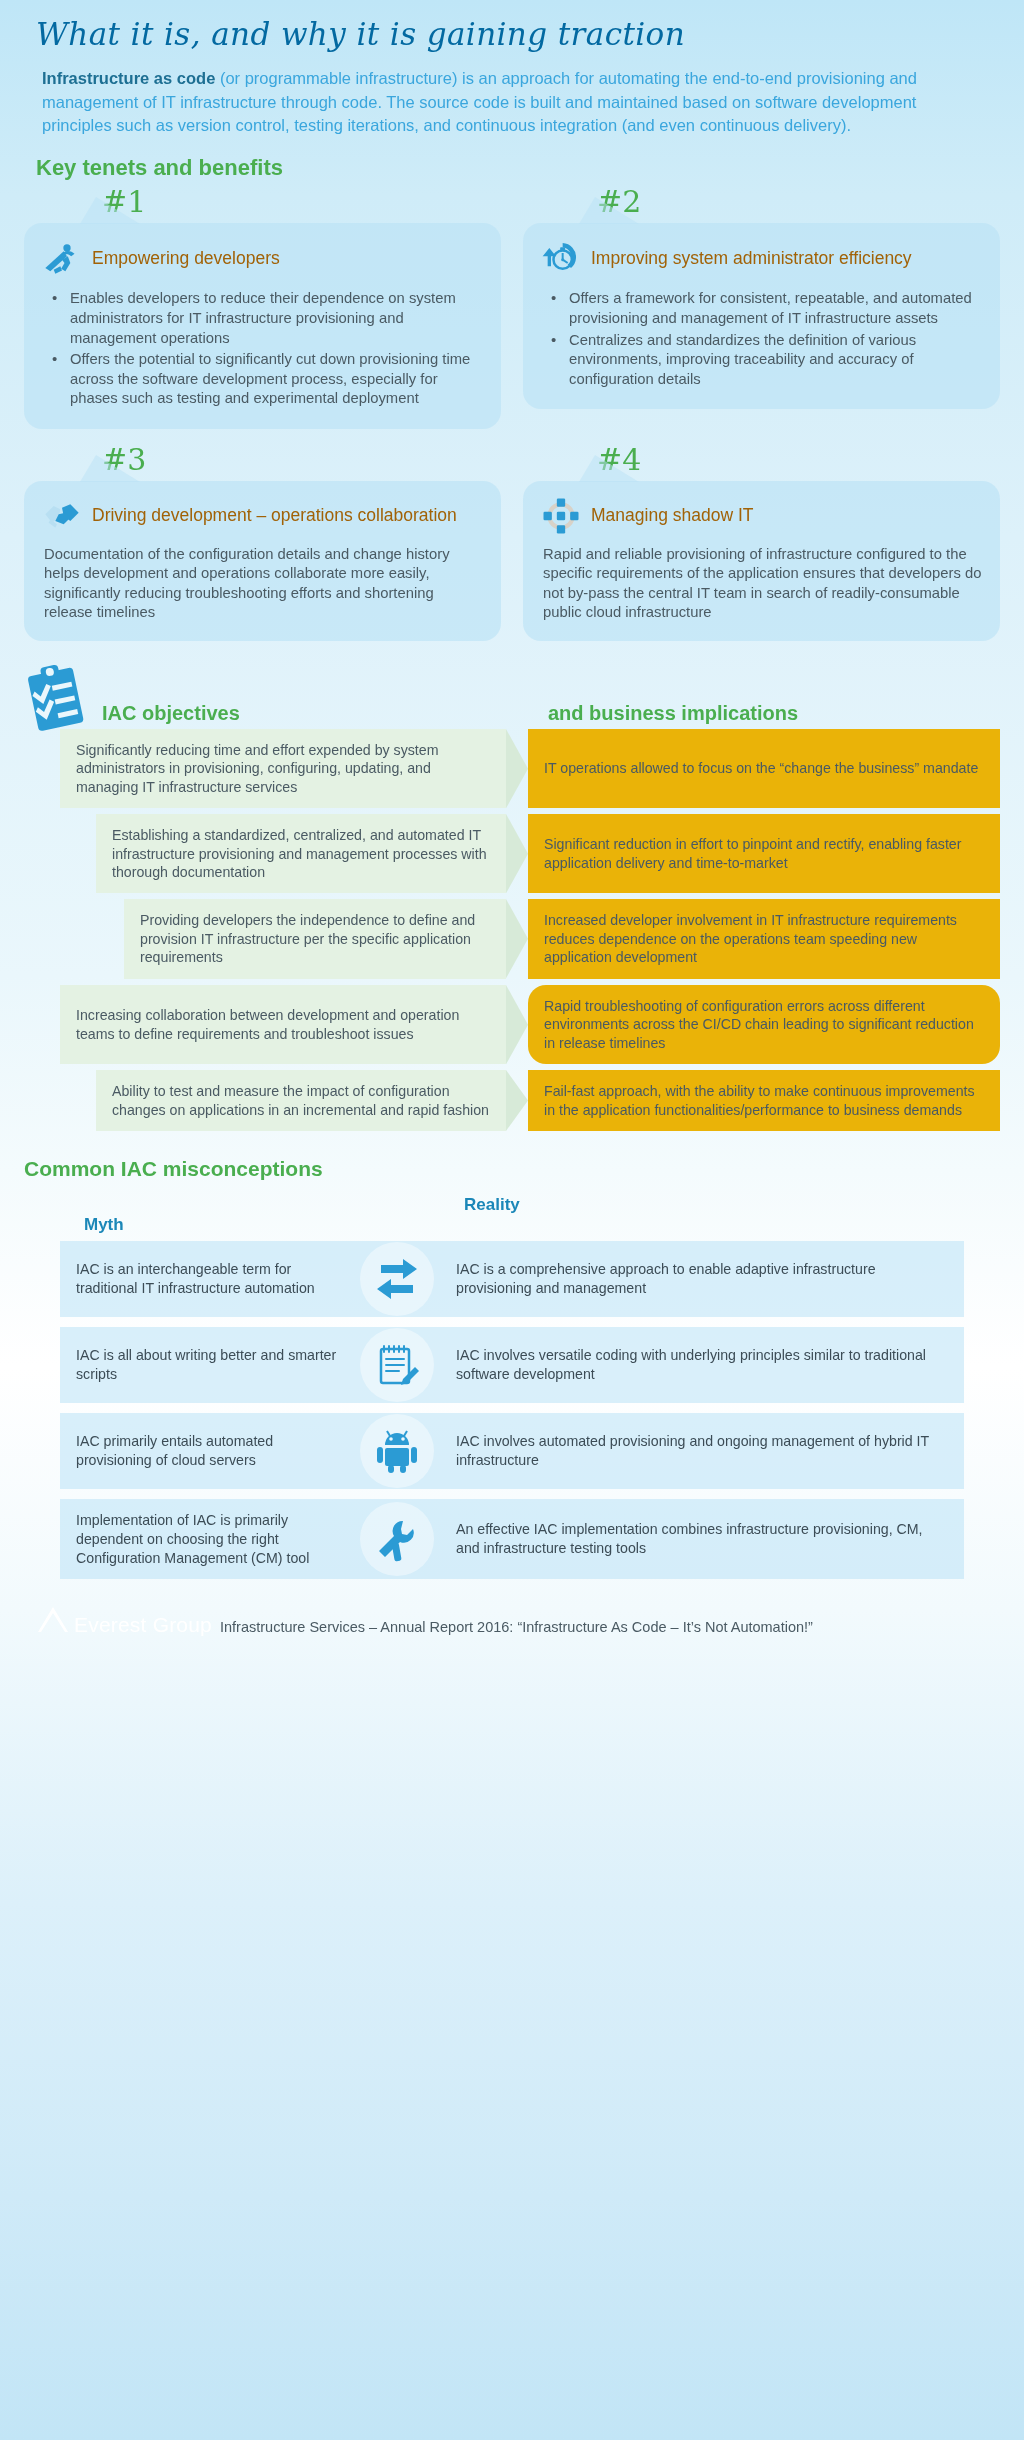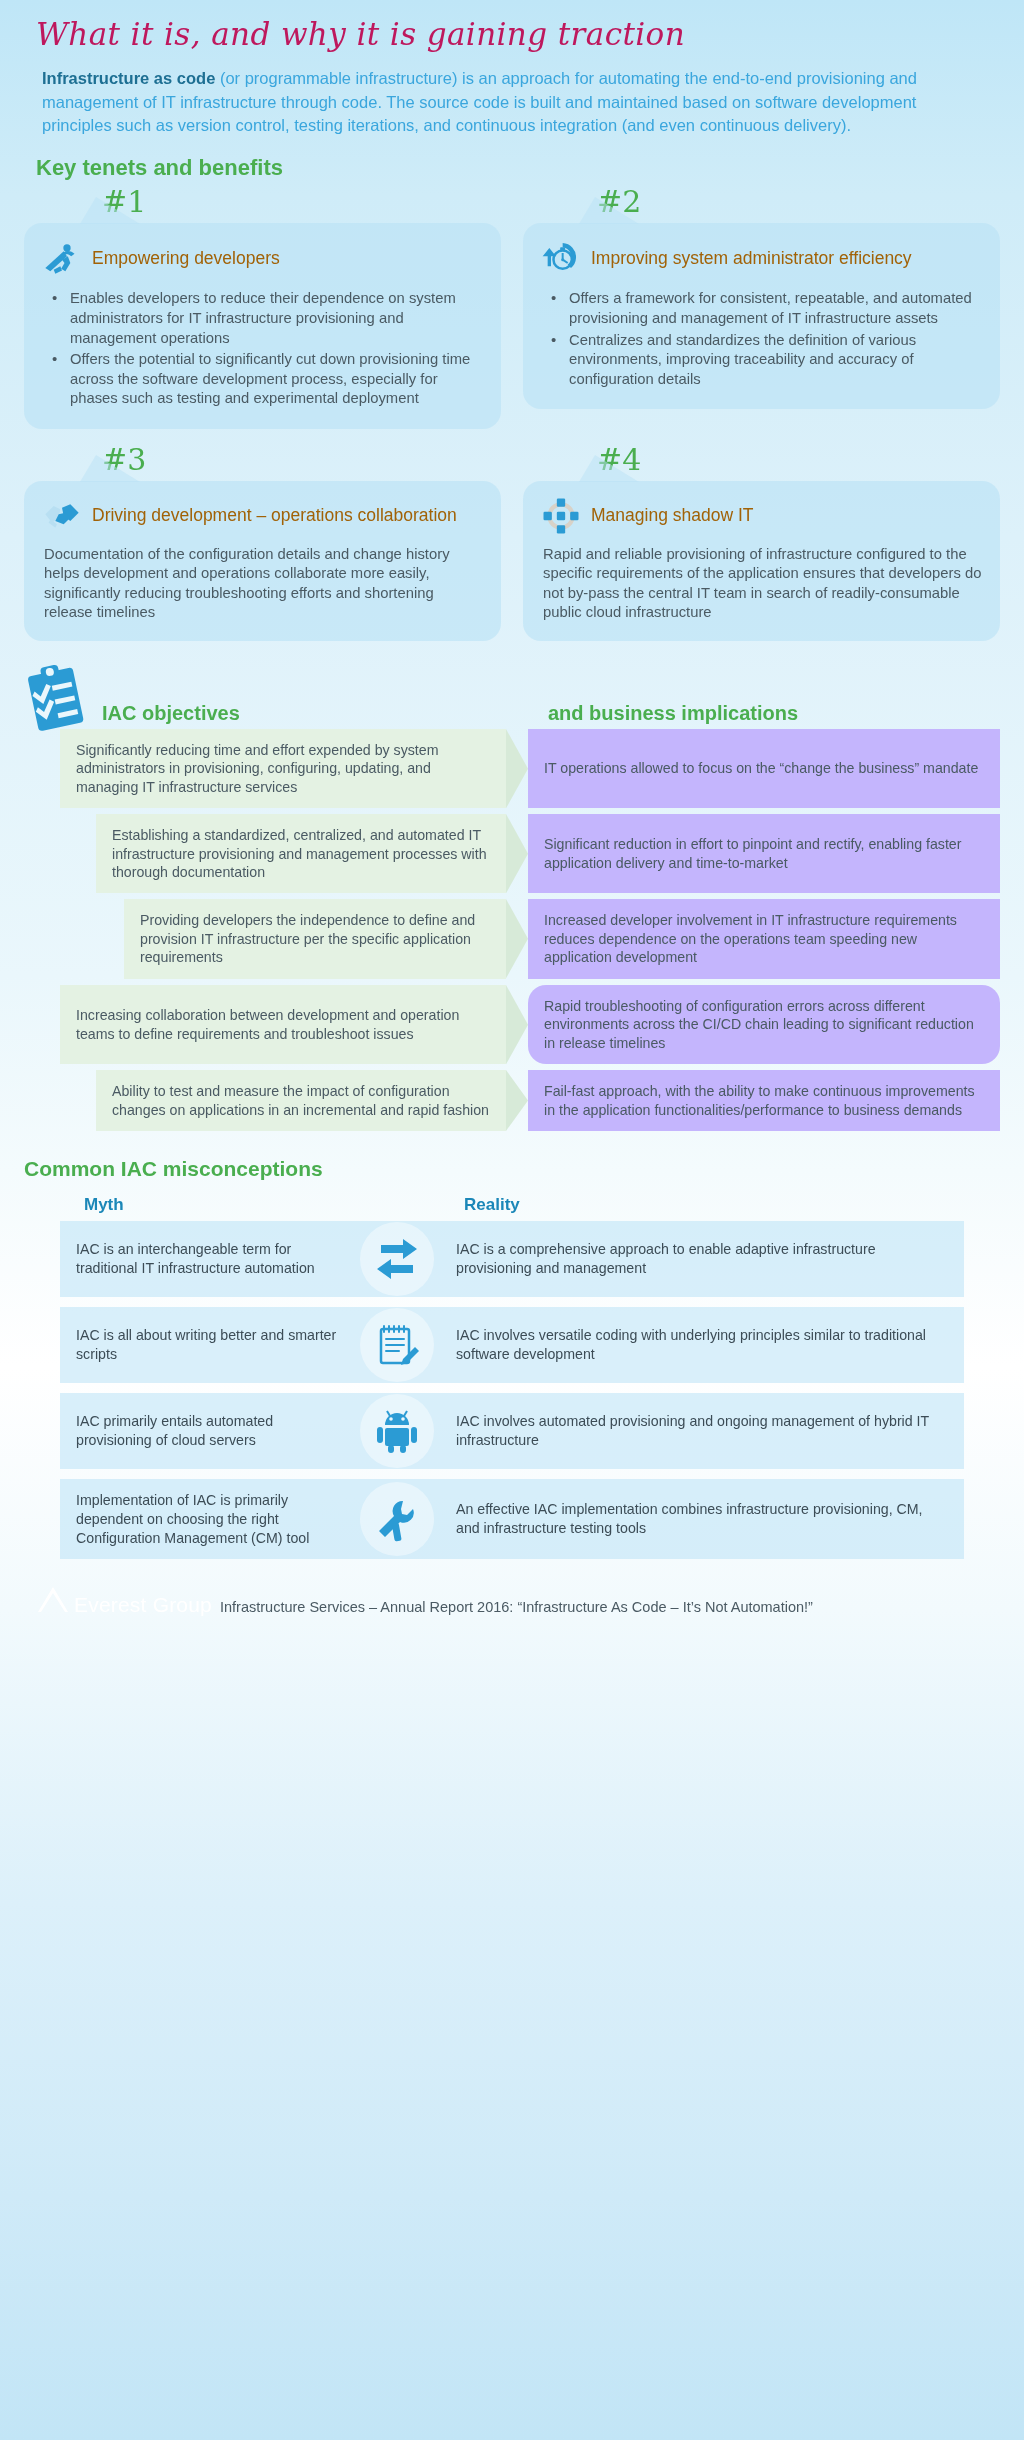--- a/index.html
+++ b/index.html
@@ -23,21 +23,21 @@
   .hdr h1 {
     font-size: 49px;
     font-weight: bold;
     color: #4aae4f;
     letter-spacing: -0.5px;
     line-height: 1.06;
     text-shadow: 0 1px 0 rgba(255,255,255,.5);
   }
   .hdr h2 {
     font-size: 31px;
-    color: #be185d;
+    color: #0369a1;
     font-style: italic;
     font-weight: normal;
     line-height: 1.2;
     margin-top: 2px;
     font-family: "DejaVu Serif", serif;
     letter-spacing: .4px;
   }
   .intro {
     margin: 14px 0 0 6px;
     font-size: 16.5px;
@@ -122,36 +122,36 @@
   .obj-h-right {
     color: #4aae4f; font-size: 20px; font-weight: bold;
     position: absolute; left: 524px; bottom: 4px;
   }
   .obj-row { display: flex; margin-bottom: 6px; align-items: stretch; justify-content: flex-end; }
   .obj-left, .obj-right {
     font-size: 14.2px; line-height: 1.3; color: #4a5a63;
     padding: 12px 16px; display: flex; align-items: center;
   }
   .obj-left { background: #e4f2e3; position: relative; }
-  .obj-right { background: #c4b5fd; position: relative; }
+  .obj-right { background: #eab308; position: relative; }
   .obj-left::after {
     content: ""; position: absolute; right: -20px; top: 0;
     width: 0; height: 0;
     border-top: 0 solid transparent;
     border-left: 20px solid #e4f2e3;
     border-bottom: 0 solid transparent;
   }
   .arrowbox { width: 22px; position: relative; }
   .arrowbox svg { position: absolute; inset: 0; width: 100%; height: 100%; }
 
   
   .mis-wrap { margin-top: 26px; padding: 0 24px; }
   .mis-title { color: #4aae4f; font-size: 21px; font-weight: bold; margin-bottom: 14px; }
   .mis-cols { display: flex; margin: 0 0 6px 60px; }
-  .mis-cols .c1 { width: 380px; color: #1b87b8; font-size: 17px; font-weight: bold; }
+  .mis-cols .c1 { width: 380px; color: #1b87b8; font-size: 17px; font-weight: bold; margin-top: 20px; }
   .mis-cols .c2 { color: #1b87b8; font-size: 17px; font-weight: bold; }
   .mis-row {
     display: flex; align-items: center;
     background: rgba(185,226,246,.55);
     margin: 0 36px 10px 36px;
     min-height: 76px;
     position: relative;
   }
   .mis-myth, .mis-real {
     font-size: 14.2px; line-height: 1.32; color: #3c4c56;

